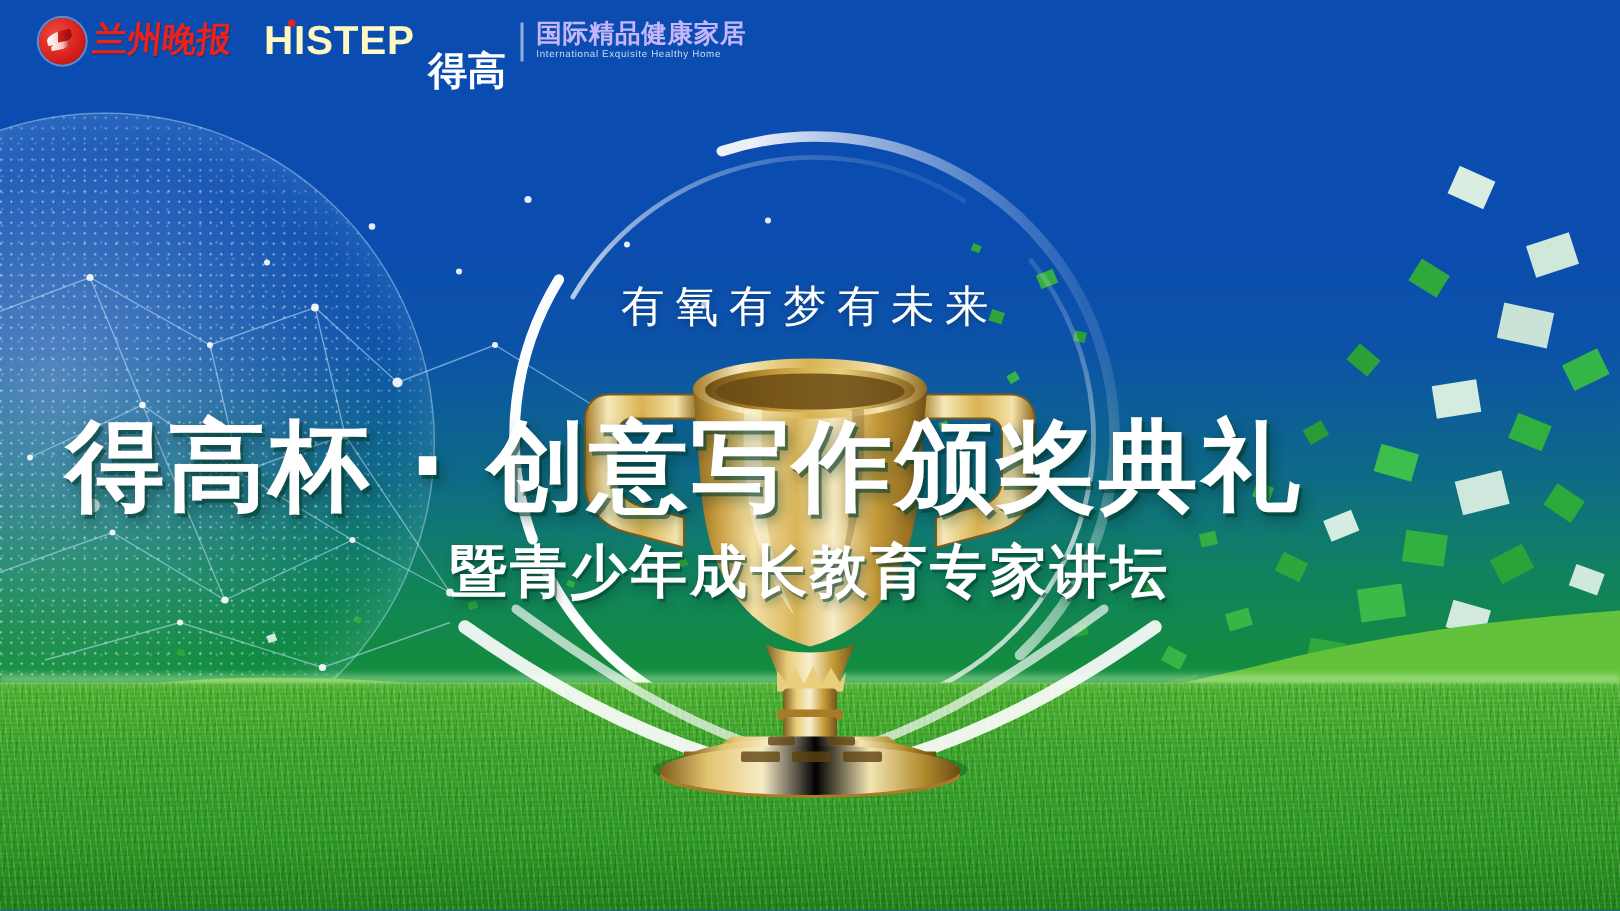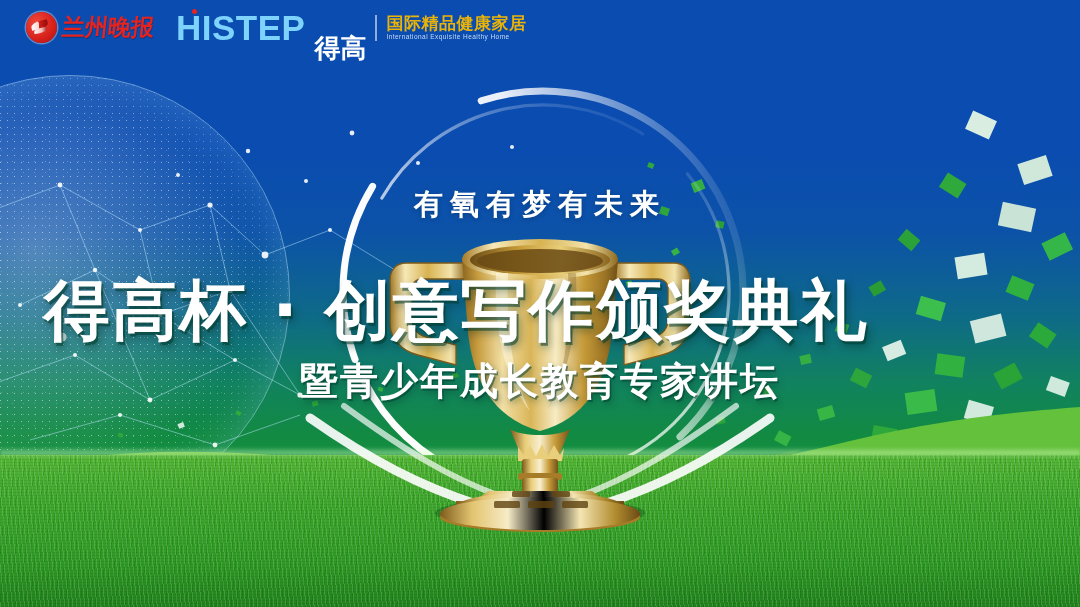--- a/index.html
+++ b/index.html
@@ -43,37 +43,37 @@
     text-shadow:0.5px 0.5px 0 rgba(0,0,0,.25);
     transform:skewX(-6deg); white-space:nowrap;
     line-height:1;
   }
 
   .divider-sep{ width:2px; height:26px; background:rgba(255,255,255,.55); }
 
   .logo-histep { display:flex; align-items:center; gap:9px; }
   .hs-word {
     position:relative;
-    font-size:35px; font-weight:700; color:#7dd3fc; letter-spacing:0.5px;
+    font-size:27px; font-weight:700; color:#fef9c3; letter-spacing:0.5px;
     font-family:"Liberation Sans", sans-serif; line-height:1; white-space:nowrap;
   }
   .hs-dot {
     position:absolute; left:15.5px; top:-1px; width:5px; height:5px;
     border-radius:50%; background:#e8221c;
   }
   .hs-cn {
     font-family:"DejaVu Sans", sans-serif;
     font-size:26px; font-weight:700; color:#ffffff; line-height:1;
     white-space:nowrap;
     margin-top:40px;
   }
   .hs-tag { display:flex; flex-direction:column; gap:1px; }
   .hs-tag-cn {
     font-family:"DejaVu Sans", sans-serif;
-    font-size:17px; font-weight:700; color:#eab308; letter-spacing:0.5px;
+    font-size:17px; font-weight:700; color:#c4b5fd; letter-spacing:0.5px;
     line-height:1.05; white-space:nowrap;
   }
   .hs-tag-en {
     font-size:6.5px; color:#c9dcf5; letter-spacing:0.45px;
     white-space:nowrap; line-height:1;
   }
 
   
   .sky {
     position:absolute; left:0; top:55px; width:1080px; height:420px;
@@ -151,21 +151,21 @@
   
   .trophy { position:absolute; left:370px; top:215px; width:340px; height:320px; z-index:20; }
 
   
   .swoosh { position:absolute; left:300px; top:400px; width:480px; height:130px; z-index:16; }
 
   
   .tagline {
     position:absolute; top:185px; left:0; width:1080px; text-align:center; z-index:40;
     font-family:"DejaVu Sans", sans-serif;
-    font-size:29px; font-weight:700; color:#ffffff; letter-spacing:7px;
+    font-size:29px; font-weight:400; color:#ffffff; letter-spacing:7px;
     text-shadow:0 1px 4px rgba(0,40,80,.45);
   }
   .maintitle {
     position:absolute; top:278px; left:0; width:912px; text-align:center; z-index:42;
     font-family:"DejaVu Sans", sans-serif;
     font-size:66px; font-weight:700; color:#ffffff; letter-spacing:2px;
     line-height:1;
     text-shadow:
       2px 3px 0 rgba(0,60,45,.55),
       3px 5px 9px rgba(0,45,35,.45);

